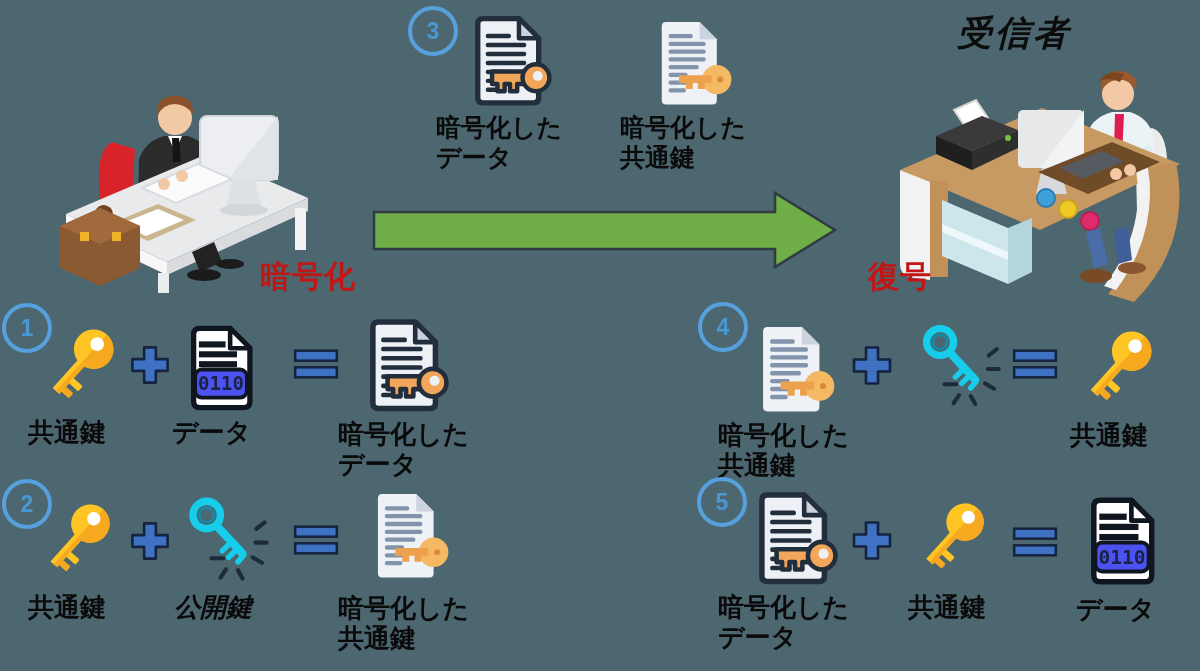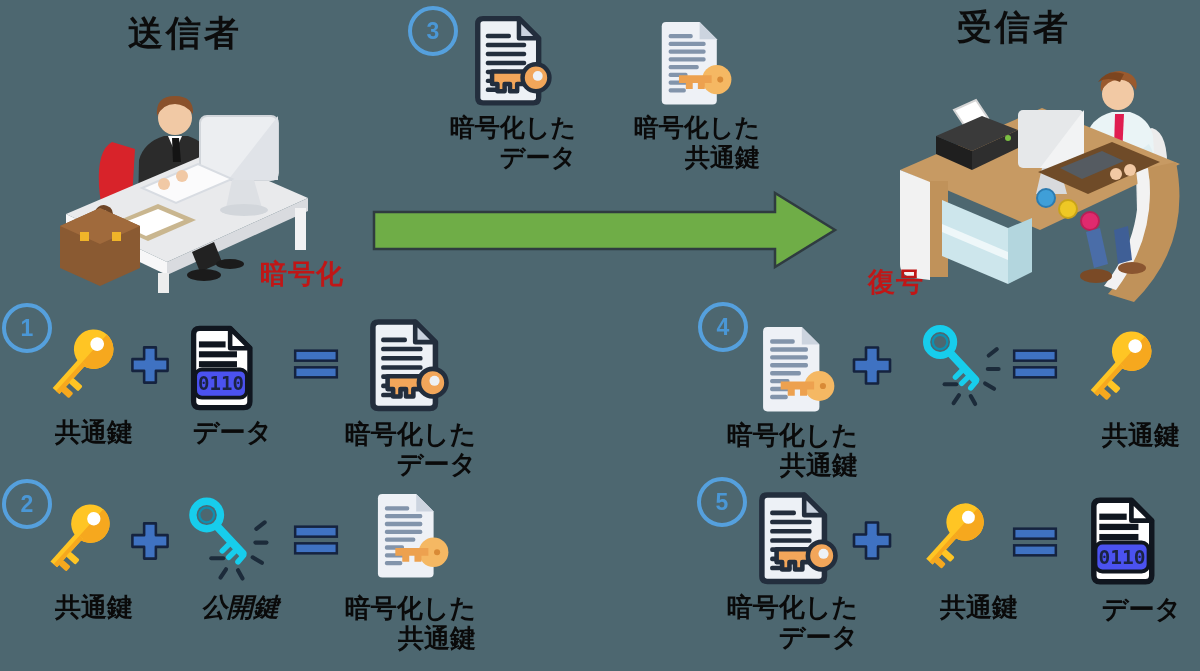--- a/index.html
+++ b/index.html
@@ -10,29 +10,29 @@
   .canvas{
     position:relative;width:1200px;height:671px;
     background:#4d6770;overflow:hidden;
     font-family:"Liberation Sans","DejaVu Sans",sans-serif;
   }
   .abs{position:absolute;}
   .actor-title{
     font-size:35px;font-weight:bold;color:#0c0c0c;letter-spacing:3px;white-space:nowrap;
   }
   .process-label{
-    font-size:27px;font-weight:bold;color:#c01616;letter-spacing:1px;white-space:nowrap;
+    font-size:31px;font-weight:bold;color:#c01616;letter-spacing:1px;white-space:nowrap;
   }
   .circle-num{
     width:42px;height:42px;border:4px solid #55a0dd;border-radius:50%;
     color:#4a97d6;font-size:23px;font-weight:bold;
     display:flex;align-items:center;justify-content:center;background:transparent;
   }
   .jp-label{
-    font-size:26px;font-weight:bold;color:#0a0a0a;text-align:right;
+    font-size:26px;font-weight:bold;color:#0a0a0a;text-align:left;
     line-height:30px;white-space:nowrap;
   }
   .jp-label .line{display:block;}
   svg{display:block;overflow:visible;}
 </style>
 </head>
 <body>
 
 <div class="canvas">
 
@@ -120,22 +120,21 @@
         <path d="M22,6 h16 v16 h16 v16 h-16 v16 h-16 v-16 H6 V22 h16 Z" fill="#3f72c2" stroke="#15233f" stroke-width="3.5" stroke-linejoin="round"></path>
       </symbol>
 
       <symbol id="sym-equals" viewBox="0 0 60 42">
         <rect x="5" y="5" width="50" height="12" fill="#3f72c2" stroke="#15233f" stroke-width="3"></rect>
         <rect x="5" y="25" width="50" height="12" fill="#3f72c2" stroke="#15233f" stroke-width="3"></rect>
       </symbol>
     </defs>
   </svg>
 
-  <div class="abs actor-title" style="left:128px;top:10px;">送信者</div>
-  <div class="abs actor-title" style="left:957px;top:4px;">受信者</div>
+  <div class="abs actor-title" style="left:957px;top:10px;font-style:italic;">受信者</div>
 
   <svg class="abs" style="left:52px;top:56px;" width="268" height="238" viewBox="0 0 268 238">
 
     <path d="M60,86 q-15,8 -13,44 q2,32 15,36 l17,-7 l4,-66 Z" fill="#d8232a"></path>
     <rect x="66" y="158" width="15" height="28" fill="#b51d22"></rect>
 
     <path d="M86,152 L87,104 Q92,86 112,80 L136,80 Q154,86 157,100 L160,152 Z" fill="#2b2b2b"></path>
     <path d="M150,98 Q170,116 162,132 L130,148 L121,134 Z" fill="#1f1f1f"></path>
     <circle cx="123" cy="62" r="17" fill="#f1c9a5"></circle>
     <path d="M105,60 Q103,40 123,40 Q142,40 141,58 Q133,48 123,48 Q111,48 105,60 Z" fill="#8a512b"></path>
@@ -219,21 +218,21 @@
     <circle cx="178" cy="157" r="9" fill="#eec825" stroke="#c9a418" stroke-width="2"></circle>
     <circle cx="200" cy="169" r="9" fill="#e02a6e" stroke="#b81f56" stroke-width="2"></circle>
 
     <polygon points="196,180 210,176 218,212 204,216" fill="#4a6da8"></polygon>
     <polygon points="224,178 238,174 242,208 228,212" fill="#3f5f96"></polygon>
     <ellipse cx="206" cy="224" rx="16" ry="7" fill="#7a4a26"></ellipse>
     <ellipse cx="242" cy="216" rx="14" ry="6" fill="#8a5530"></ellipse>
   </svg>
 
   <div class="abs process-label" style="left:260px;top:256px;">暗号化</div>
-  <div class="abs process-label" style="left:868px;top:256px;margin-top:8px;">復号</div>
+  <div class="abs process-label" style="left:868px;top:256px;">復号</div>
 
   <div class="abs circle-num" style="left:408px;top:6px;">3</div>
 
   <svg class="abs" style="left:465px;top:15px;" width="90" height="95">
       <use href="#sym-doc-dark"></use>
     </svg>
   <div class="abs jp-label" style="left:436px;top:112px;width:140px;font-size:25px;">
     <span class="line">暗号化した</span>
     <span class="line">データ</span>
   </div>

